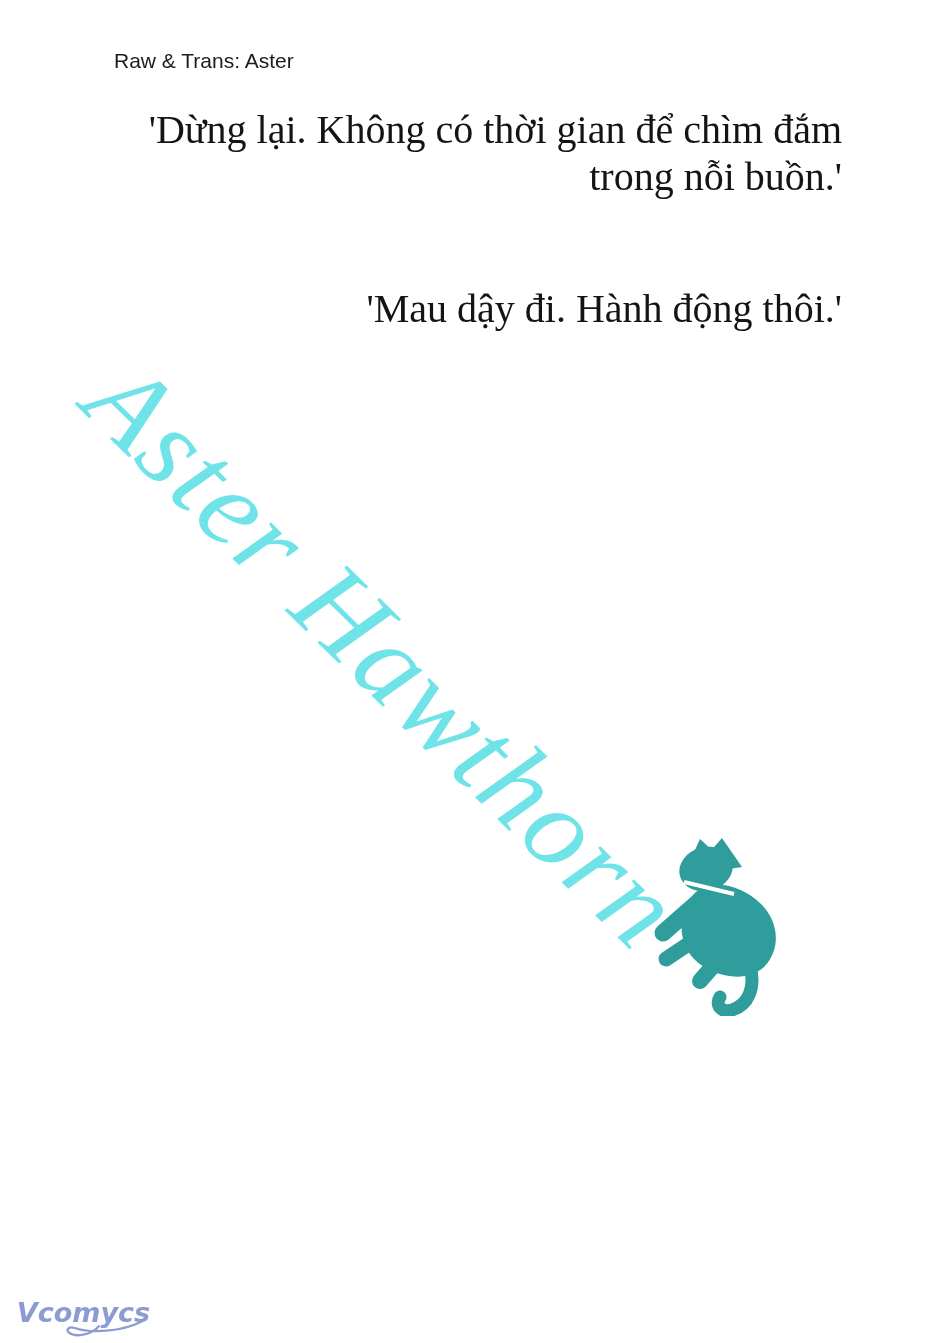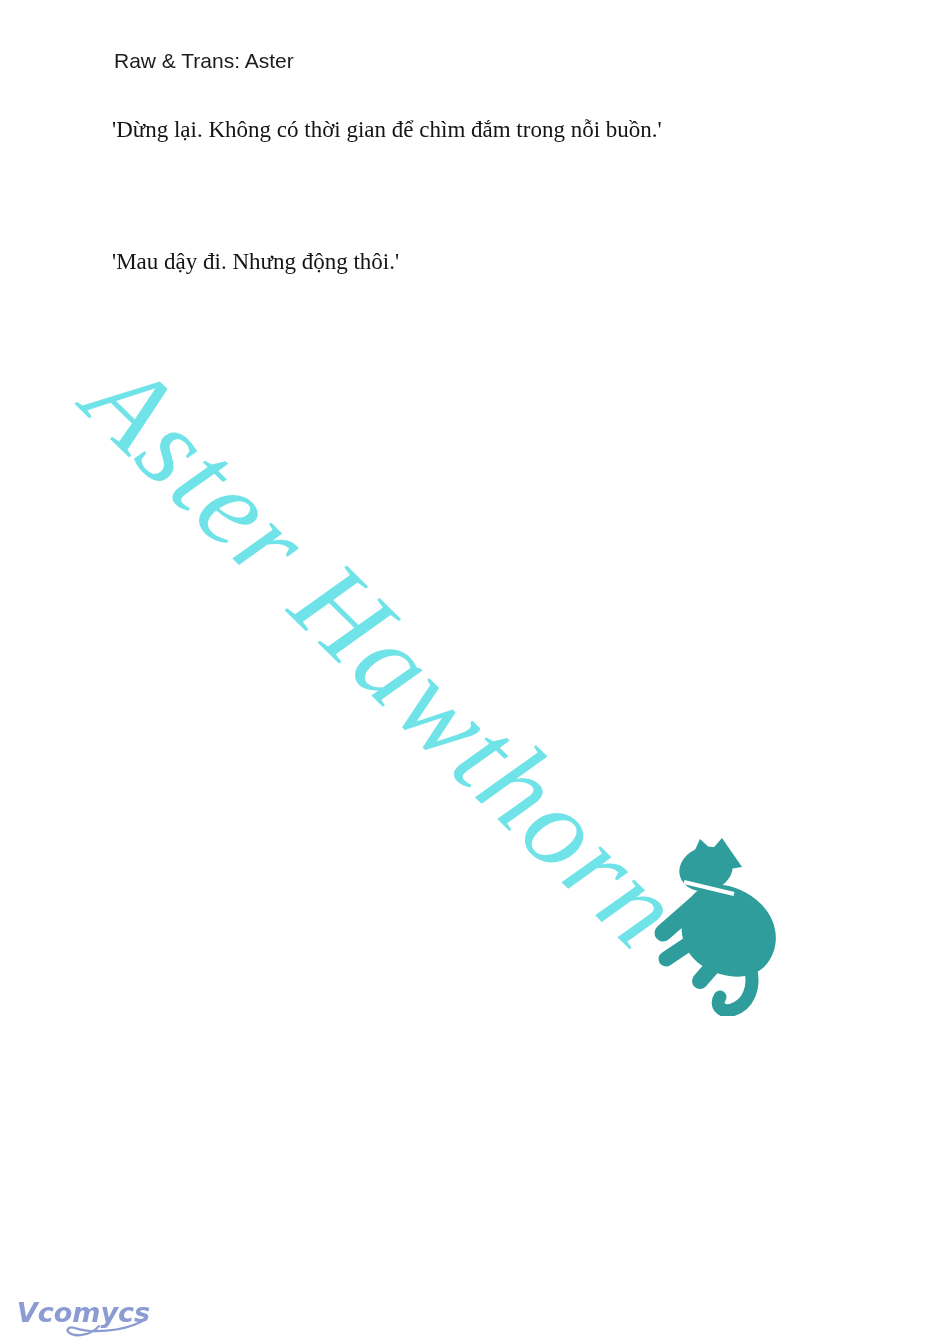--- a/index.html
+++ b/index.html
@@ -20,27 +20,27 @@
   .credit {
     font-family: "Liberation Sans", sans-serif;
     font-size: 21px;
     line-height: 26px;
     color: #1c1c1c;
     margin: 0 0 32px 2px;
     position: relative;
     z-index: 2;
   }
   .para {
-    font-size: 23px;
+    font-size: 40px;
     line-height: 47px;
     color: #141414;
     margin: 0 0 85px 0;
     position: relative;
     z-index: 2;
-    text-align: left;
+    text-align: right;
   }
   .watermark {
     position: absolute;
     left: 152px;
     top: 334px;
     z-index: 1;
     font-family: "Liberation Serif", serif;
     font-style: italic;
     font-size: 115px;
     letter-spacing: 3px;
@@ -76,21 +76,21 @@
   }
 </style>
 </head>
 <body>
 
 <div class="page">
 
   <div class="credit">Raw &amp; Trans: Aster</div>
 
   <p class="para">'Dừng lại. Không có thời gian để chìm đắm trong nỗi buồn.'</p>
-  <p class="para">'Mau dậy đi. Nhưng động thôi.'</p>
+  <p class="para">'Mau dậy đi. Hành động thôi.'</p>
 
   <div class="watermark">Aster Hawthorn</div>
 
   <svg class="cat" viewBox="0 0 130 180" xmlns="http://www.w3.org/2000/svg" aria-hidden="true">
     <g fill="#2e9d9b" stroke="none">
       <path d="M40,25 L50,3 L63,15 Z"></path>
       <path d="M58,18 L72,2 L92,31 L60,36 Z"></path>
       <ellipse cx="56" cy="33" rx="27" ry="22" transform="rotate(-15 56 33)"></ellipse>
       <path d="M46,56 C28,72 26,104 44,123 C60,140 97,149 115,130 C131,112 129,86 111,68 C93,50 63,42 46,56 Z"></path>
     </g>

